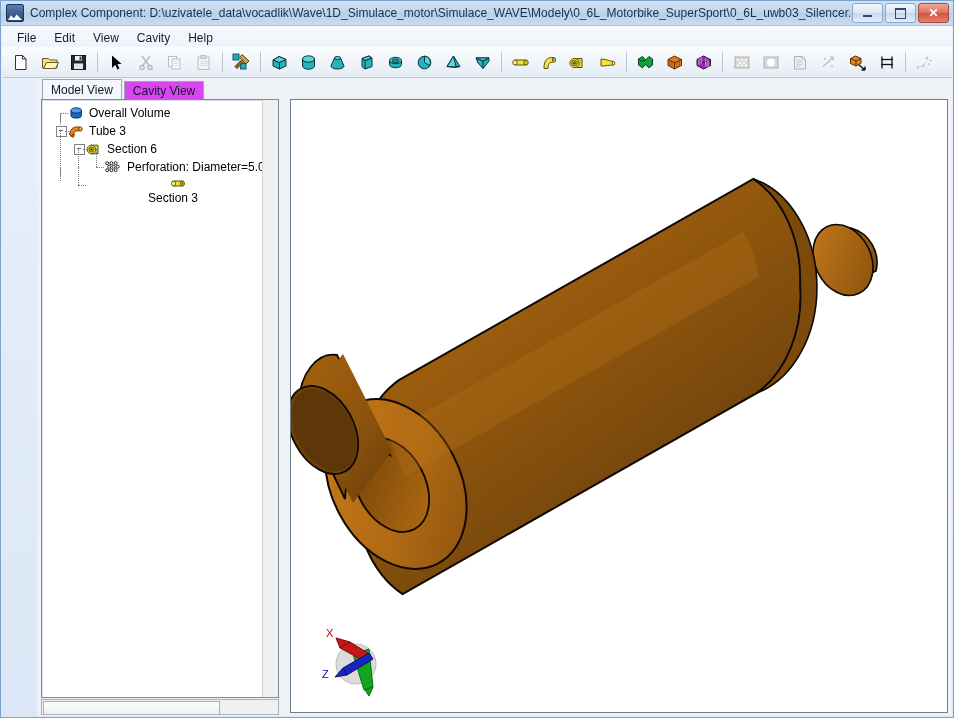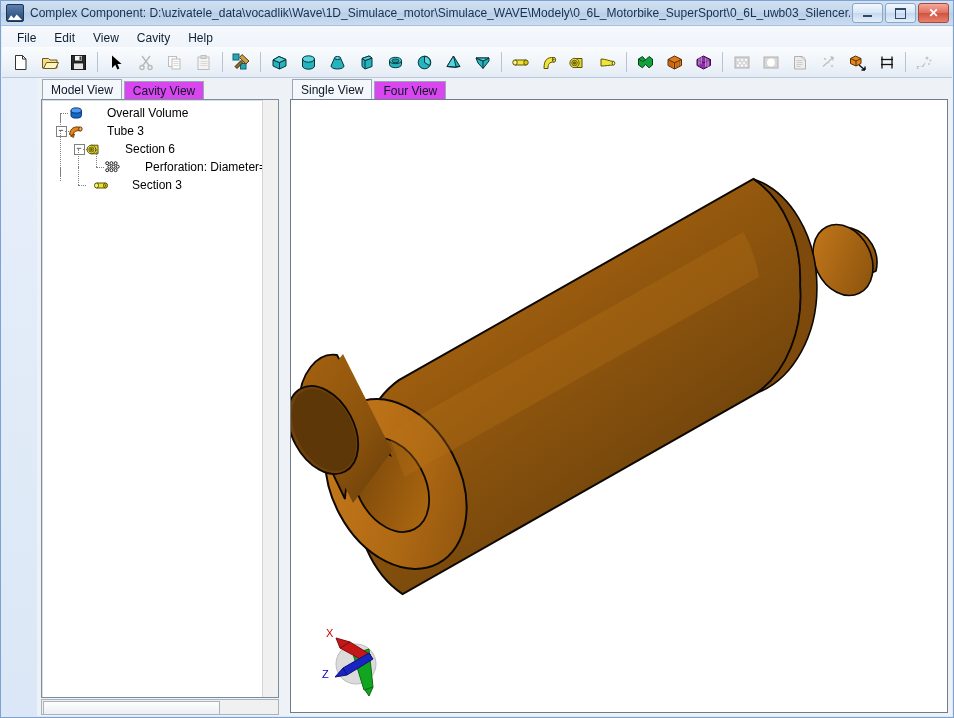--- a/index.html
+++ b/index.html
@@ -138,21 +138,21 @@
     box-shadow:inset 1px 1px 0 #d6dde6;
     overflow:hidden;
     box-sizing:border-box;
   }
   .tree{
     position:absolute;left:0;top:0;right:15px;bottom:0;
     padding:4px 0 0 0;overflow:hidden;
   }
   .tnode{
     position:relative;height:18px;display:flex;align-items:center;
-    white-space:nowrap;font-size:12px;color:#000;cursor:default;gap:18px;
+    white-space:nowrap;font-size:12px;color:#000;cursor:default;
   }
   .tnode .lbl{padding-left:4px;}
   .tico{width:17px;height:15px;flex:0 0 auto;position:relative;}
   .expander{
     width:9px;height:9px;border:1px solid #808080;background:#fff;
     position:absolute;left:0;top:4px;
     display:flex;align-items:center;justify-content:center;
     font-size:9px;line-height:7px;color:#000;font-family:"Liberation Mono",monospace;
     cursor:pointer;
   }
@@ -571,21 +571,21 @@
                     <circle cx="13.7" cy="6.7" r="1.5"></circle>
                   <circle cx="3.2" cy="10.2" r="1.5"></circle>
                     <circle cx="7.4" cy="10.2" r="1.5"></circle>
                     <circle cx="11.6" cy="10.2" r="1.5"></circle>
                 </g>
               </svg>
             </span>
             <span class="lbl">Perforation: Diameter=5.0, S</span>
           </div>
 
-          <div class="tnode" style="padding-left:37px;">
+          <div class="tnode" style="padding-left:37px;flex-direction:column;">
             <span class="dotline" style="left:18px;top:-9px;height:14px;"></span>
             <span class="dotline" style="left:36px;top:-9px;height:18px;"></span>
             <span class="dotline-h" style="left:36px;top:9px;width:8px;"></span>
             <span class="tico" style="margin-left:14px;">
               <svg width="17" height="15" viewBox="0 0 17 15">
                 <path d="M3.5 5 h9 v5 h-9 z" fill="#eee02f" stroke="#5b5504" stroke-width="1"></path>
                 <ellipse cx="12.5" cy="7.5" rx="2" ry="2.5" fill="#cfc016" stroke="#5b5504" stroke-width="1"></ellipse>
                 <ellipse cx="3.5" cy="7.5" rx="2" ry="2.5" fill="#faf48c" stroke="#5b5504" stroke-width="1"></ellipse>
                 <ellipse cx="12.6" cy="7.5" rx="0.8" ry="1.1" fill="#6a6106"></ellipse>
               </svg>
@@ -601,24 +601,20 @@
 
       <div class="hscrollbar">
         <div class="hthumb"></div>
       </div>
     </div>
 
     <div class="splitter"></div>
 
     <div class="right-pane">
 
-      <div class="tabstrip">
-        <div class="tab active">Single View</div>
-        <div class="tab">Four View</div>
-      </div>
 
       <div class="viewbox">
         <div class="canvas3d">
           <svg width="700" height="618" viewBox="0 0 700 618">
             <defs>
 
               <linearGradient id="gBarrel" x1="0" y1="0" x2="0.75" y2="1">
                 <stop offset="0%" stop-color="#b36d14"></stop>
                 <stop offset="28%" stop-color="#a4610f"></stop>
                 <stop offset="60%" stop-color="#85500d"></stop>

